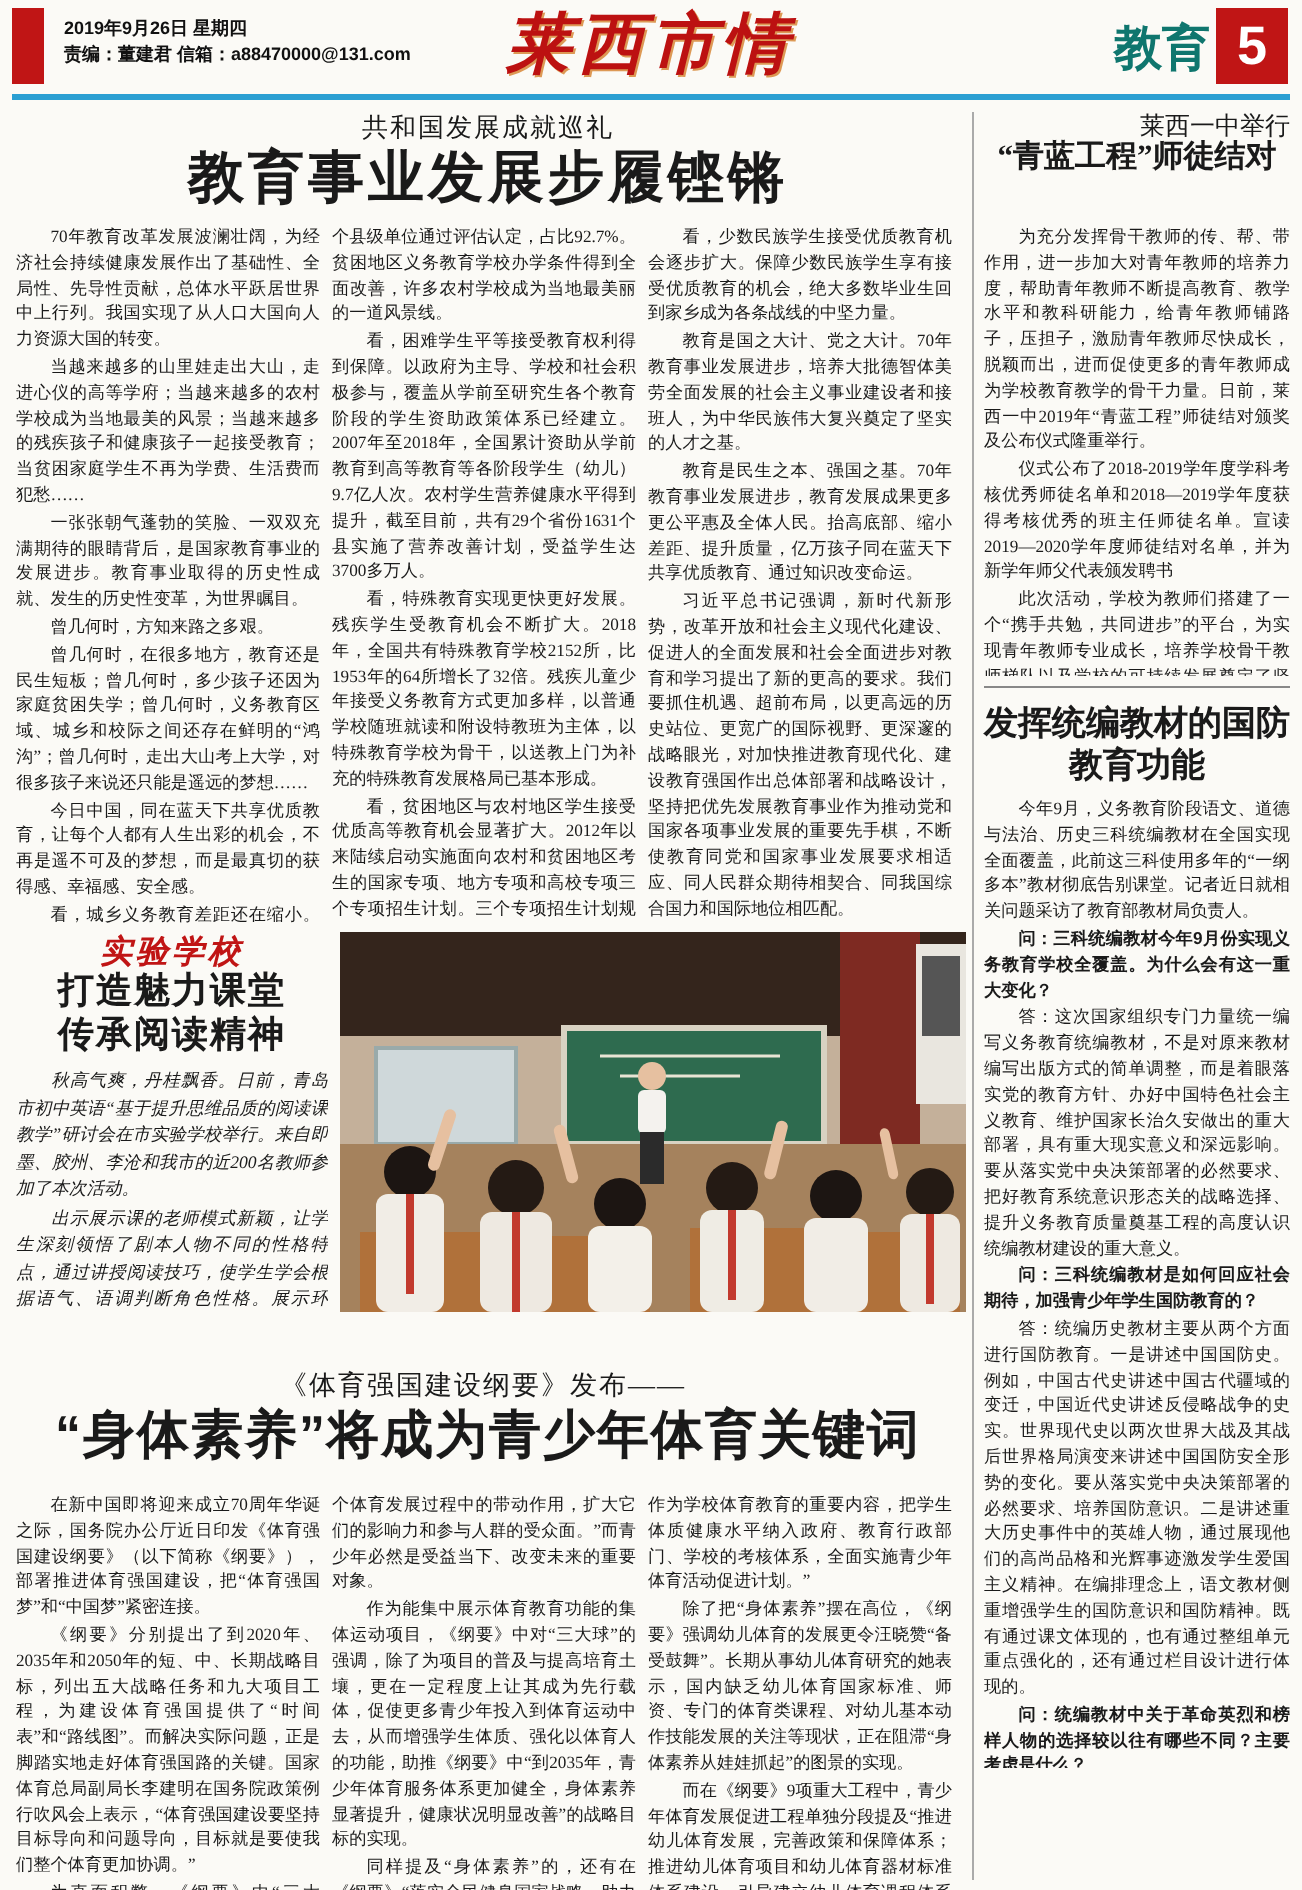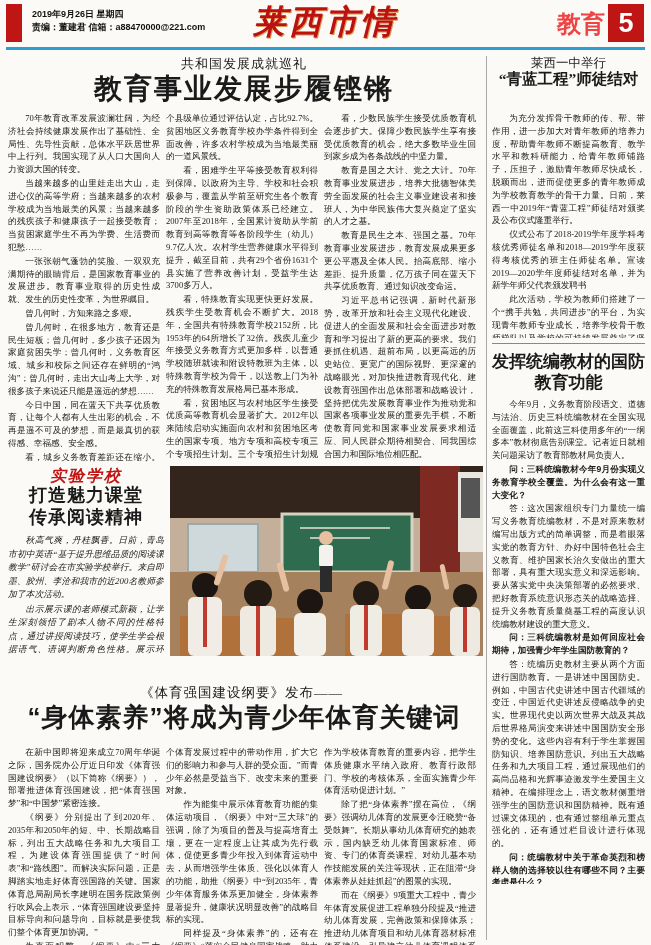--- a/index.html
+++ b/index.html
@@ -7,21 +7,21 @@
        font-family:"Liberation Serif",serif;color:#1a1a1a;}
   .abs{position:absolute;}
   
   .red-block{left:6px;top:4px;width:16px;height:38px;background:#c01515;}
   .dateline{left:32px;top:8px;font-size:9px;font-weight:bold;line-height:13px;
             font-family:"Liberation Sans",sans-serif;color:#111;white-space:nowrap;}
   .masthead{left:225px;top:0px;width:200px;text-align:center;font-size:33px;font-weight:bold;
             color:#bc1111;font-family:"DejaVu Serif",serif;font-style:italic;letter-spacing:3px;
             text-shadow:1px 1px 0 #d95;}
   .section-label{left:557px;top:8px;font-size:24px;font-weight:bold;
-                 font-family:"Liberation Sans",sans-serif;color:#ef4444;}
+                 font-family:"Liberation Sans",sans-serif;color:#0f766e;}
   .page-num-box{left:608px;top:4px;width:36px;height:38px;background:#c01515;color:#fff;
                 font-size:27px;font-weight:bold;text-align:center;line-height:38px;
                 font-family:"Liberation Sans",sans-serif;}
   .blue-rule{left:6px;top:47px;width:639px;height:3px;background:#2b9fd2;}
   .v-divider{left:486px;top:56px;width:1px;height:884px;background:#aaa;}
   
   p{margin:0 0 1px 0;text-indent:2em;text-align:justify;}
   .cols p{font-size:8.6px;line-height:12.8px;}
   .noindent{text-indent:0;}
   .q{font-weight:bold;font-family:"Liberation Sans",sans-serif;}
@@ -36,37 +36,37 @@
   .exp-body{left:8px;top:534px;width:156px;height:120px;font-style:italic;}
   .exp-body p{font-size:8.8px;line-height:13.5px;}
   
   .photo{left:170px;top:466px;width:313px;height:190px;overflow:hidden;background:#4a382c;}
   
   .kicker2{left:8px;top:684px;width:472px;padding-left:132px;box-sizing:border-box;
            font-size:13.5px;letter-spacing:1px;}
   .headline2{left:8px;top:700px;width:472px;text-align:center;font-size:26px;font-weight:bold;
              font-family:"Liberation Sans",sans-serif;letter-spacing:1px;}
   
-  .r-kicker{left:492px;top:55px;width:153px;text-align:center;font-size:12.5px;}
+  .r-kicker{left:492px;top:55px;width:153px;text-align:right;font-size:12.5px;}
   .r-head1{left:492px;top:69px;width:153px;text-align:center;font-size:15.5px;font-weight:bold;line-height:19px;}
   .r-a1-body{left:492px;top:112px;width:153px;height:226px;}
   .r-sep{left:492px;top:343px;width:153px;height:1px;background:#888;}
   .r-head2{left:492px;top:351px;width:153px;text-align:center;font-size:17px;font-weight:bold;line-height:21px;}
   .r-a2-body{left:492px;top:398px;width:153px;height:486px;}
   .r-a1-body p,.r-a2-body p{font-size:8.6px;line-height:12.8px;}
 </style>
 </head>
 <body>
 
 <div>
 
   <div class="abs red-block"></div>
   <div class="abs dateline">
     <div>2019年9月26日 星期四</div>
-    <div>责编：董建君 信箱：a88470000@221.com</div>
+    <div>责编：董建君 信箱：a88470000@131.com</div>
   </div>
   <div class="abs masthead">莱西市情</div>
   <div class="abs section-label">教育</div>
   <div class="abs page-num-box">5</div>
   <div class="abs blue-rule"></div>
   <div class="abs v-divider"></div>
 
   <div class="abs kicker1">共和国发展成就巡礼</div>
   <div class="abs headline1">教育事业发展步履铿锵</div>
   <div class="cols">
@@ -183,17 +183,17 @@
 
   <div class="abs r-head2">
     <div>发挥统编教材的国防</div>
     <div>教育功能</div>
   </div>
   <div class="colbox r-a2-body cols">
       <p>今年9月，义务教育阶段语文、道德与法治、历史三科统编教材在全国实现全面覆盖，此前这三科使用多年的“一纲多本”教材彻底告别课堂。记者近日就相关问题采访了教育部教材局负责人。</p>
       <p class="q">问：三科统编教材今年9月份实现义务教育学校全覆盖。为什么会有这一重大变化？</p>
       <p>答：这次国家组织专门力量统一编写义务教育统编教材，不是对原来教材编写出版方式的简单调整，而是着眼落实党的教育方针、办好中国特色社会主义教育、维护国家长治久安做出的重大部署，具有重大现实意义和深远影响。要从落实党中央决策部署的必然要求、把好教育系统意识形态关的战略选择、提升义务教育质量奠基工程的高度认识统编教材建设的重大意义。</p>
       <p class="q">问：三科统编教材是如何回应社会期待，加强青少年学生国防教育的？</p>
-      <p>答：统编历史教材主要从两个方面进行国防教育。一是讲述中国国防史。例如，中国古代史讲述中国古代疆域的变迁，中国近代史讲述反侵略战争的史实。世界现代史以两次世界大战及其战后世界格局演变来讲述中国国防安全形势的变化。这些内容有利于学生掌握国防知识、培养国防意识。列出五大战略任务和九大项目工程，通过展现他们的高尚品格和光辉事迹激发学生爱国主义精神。在编排理念上，语文教材侧重增强学生的国防意识和国防精神。既有通过课文体现的，也有通过整组单元重点强化的，还有通过栏目设计进行体现的。</p>
+      <p>答：统编历史教材主要从两个方面进行国防教育。一是讲述中国国防史。例如，中国古代史讲述中国古代疆域的变迁，中国近代史讲述反侵略战争的史实。世界现代史以两次世界大战及其战后世界格局演变来讲述中国国防安全形势的变化。要从落实党中央决策部署的必然要求、培养国防意识。二是讲述重大历史事件中的英雄人物，通过展现他们的高尚品格和光辉事迹激发学生爱国主义精神。在编排理念上，语文教材侧重增强学生的国防意识和国防精神。既有通过课文体现的，也有通过整组单元重点强化的，还有通过栏目设计进行体现的。</p>
       <p class="q">问：统编教材中关于革命英烈和榜样人物的选择较以往有哪些不同？主要考虑是什么？</p>
     </div>
 
 </div>
 
 </body></html>

